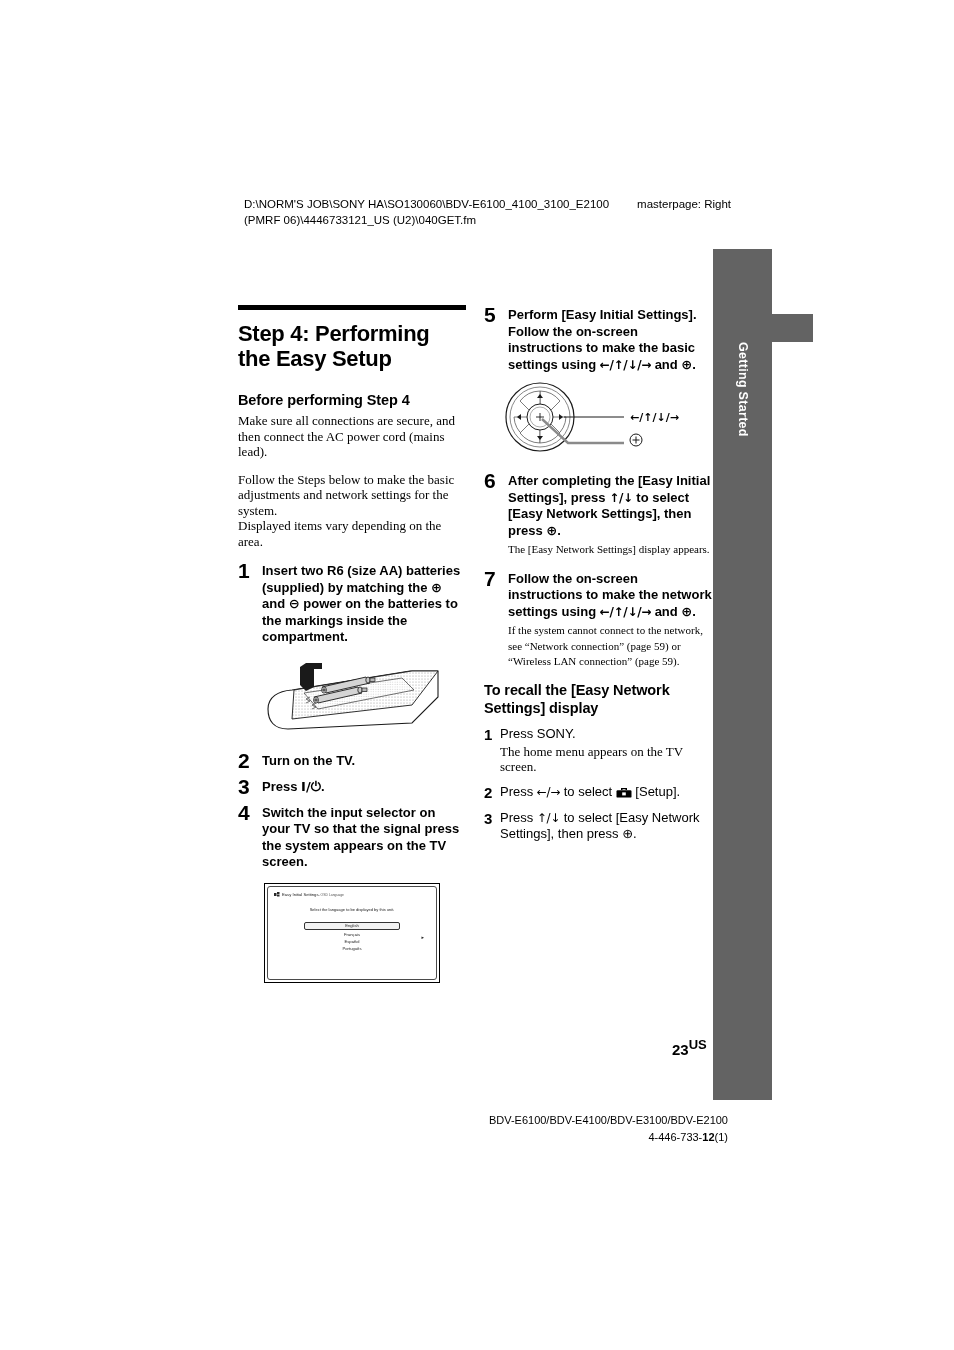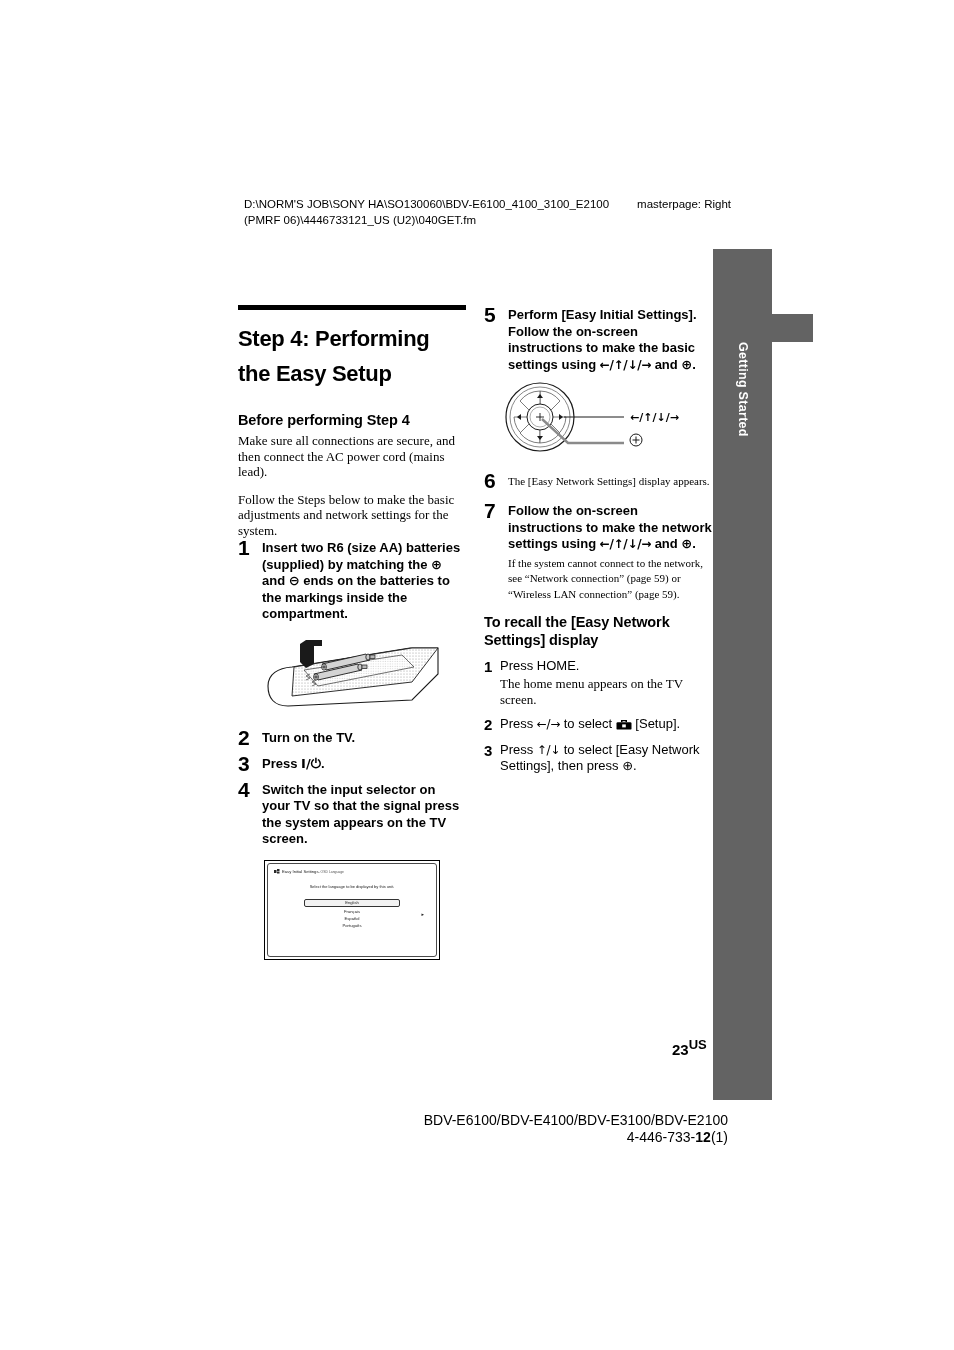--- a/index.html
+++ b/index.html
@@ -73,21 +73,21 @@
     width: 228px;
     height: 5px;
     background: #000;
     margin-bottom: 11px;
   }
 
   h1.chapter-title {
     font-family: "Liberation Sans", sans-serif;
     font-weight: bold;
     font-size: 22px;
-    line-height: 35px;
+    line-height: 25px;
     margin: 0 0 20px 0;
     letter-spacing: -0.3px;
   }
 
   h2.sub-head {
     font-family: "Liberation Sans", sans-serif;
     font-weight: bold;
     font-size: 14.5px;
     line-height: 18px;
     margin: 0 0 4px 0;
@@ -265,21 +265,21 @@
   }
   .page-num sup { font-size: 13px; font-weight: bold; }
 
   
   .footer {
     position: absolute;
     right: 226px;
     top: 1112px;
     text-align: right;
     font-family: "Liberation Sans", sans-serif;
-    font-size: 14px;
+    font-size: 11px;
     line-height: 17px;
   }
   .footer .code b { font-weight: bold; }
 </style>
 </head>
 <body>
 
 <div class="doc-header">
   <div class="hdr-row">
     <div class="hdr-path">D:\NORM'S JOB\SONY HA\SO130060\BDV-E6100_4100_3100_E2100</div>
@@ -295,25 +295,26 @@
 <div class="col col-left">
 
   <div class="rule-top"></div>
 
   <h1 class="chapter-title">Step 4: Performing the Easy Setup</h1>
 
   <h2 class="sub-head">Before performing Step 4</h2>
 
   <p class="body-text">Make sure all connections are secure, and then connect the AC power cord (mains lead).</p>
   <p class="body-text tight">Follow the Steps below to make the basic adjustments and network settings for the system.</p>
+  <p class="body-text">Displayed items vary depending on the area.</p>
 
   <div class="step">
     <div class="step-num">1</div>
     <div class="step-body">
-      <p class="step-title"><span>Insert two R6 (size AA) batteries (supplied) by matching the </span><span class="gl gl-circ">⊕</span><span> and </span><span class="gl gl-circ">⊖</span><span> ends on the batteries to the markings inside the compartment.</span></p>
+      <p class="step-title"><span>Insert two R6 (size AA) batteries (supplied) by matching the </span><span class="gl gl-circ">⊕</span><span> and </span><span class="gl gl-circ">⊖</span><span> power on the batteries to the markings inside the compartment.</span></p>
     </div>
   </div>
 
   <div class="fig-battery">
     <svg viewBox="0 0 180 80" width="180" height="80" xmlns="http://www.w3.org/2000/svg">
       <defs>
         <pattern id="hatch" width="3" height="3" patternUnits="userSpaceOnUse">
           <rect width="3" height="3" fill="#ffffff"></rect>
           <circle cx="1" cy="1" r="0.55" fill="#9a9a9a"></circle>
         </pattern>
@@ -442,38 +443,39 @@
 
       <circle cx="138" cy="59" r="6" fill="#ffffff" stroke="#1a1a1a" stroke-width="1"></circle>
       <line x1="134.5" y1="59" x2="141.5" y2="59" stroke="#1a1a1a" stroke-width="1"></line>
       <line x1="138" y1="55.5" x2="138" y2="62.5" stroke="#1a1a1a" stroke-width="1"></line>
     </svg>
   </div>
 
   <div class="step">
     <div class="step-num">6</div>
     <div class="step-body">
+      <p class="step-title"><span>After completing the [Easy Initial Settings], press </span><span class="arrows">↑/↓</span><span> to select [Easy Network Settings], then press </span><span class="gl gl-circ">⊕</span><span>.</span></p>
       <p class="step-note">The [Easy Network Settings] display appears.</p>
     </div>
   </div>
 
   <div class="step">
     <div class="step-num">7</div>
     <div class="step-body">
       <p class="step-title"><span>Follow the on-screen instructions to make the network settings using </span><span class="arrows">←/↑/↓/→</span><span> and </span><span class="gl gl-circ">⊕</span><span>.</span></p>
       <p class="step-note">If the system cannot connect to the network, see “Network connection” (page 59) or “Wireless LAN connection” (page 59).</p>
     </div>
   </div>
 
   <h2 class="sub-head spaced">To recall the [Easy Network Settings] display</h2>
 
   <div class="ministep" style="margin-top:9px;">
     <div class="ministep-num">1</div>
     <div class="ministep-body">
-      <p class="ministep-title">Press HOME.</p>
+      <p class="ministep-title">Press SONY.</p>
       <p class="ministep-note">The home menu appears on the TV screen.</p>
     </div>
   </div>
 
   <div class="ministep">
     <div class="ministep-num">2</div>
     <div class="ministep-body">
       <p class="ministep-title"><span>Press </span><span class="arrows">←/→</span><span> to select </span><span class="icon-setup"><svg viewBox="0 0 16 13" width="16" height="13" xmlns="http://www.w3.org/2000/svg">
               <path d="M5,2 L11,2 L11,4 L9.5,4 L9.5,3.2 L6.5,3.2 L6.5,4 L5,4 Z" fill="#000"></path>
               <rect x="0.5" y="4.2" width="15" height="7.4" rx="1.2" fill="#000"></rect>

